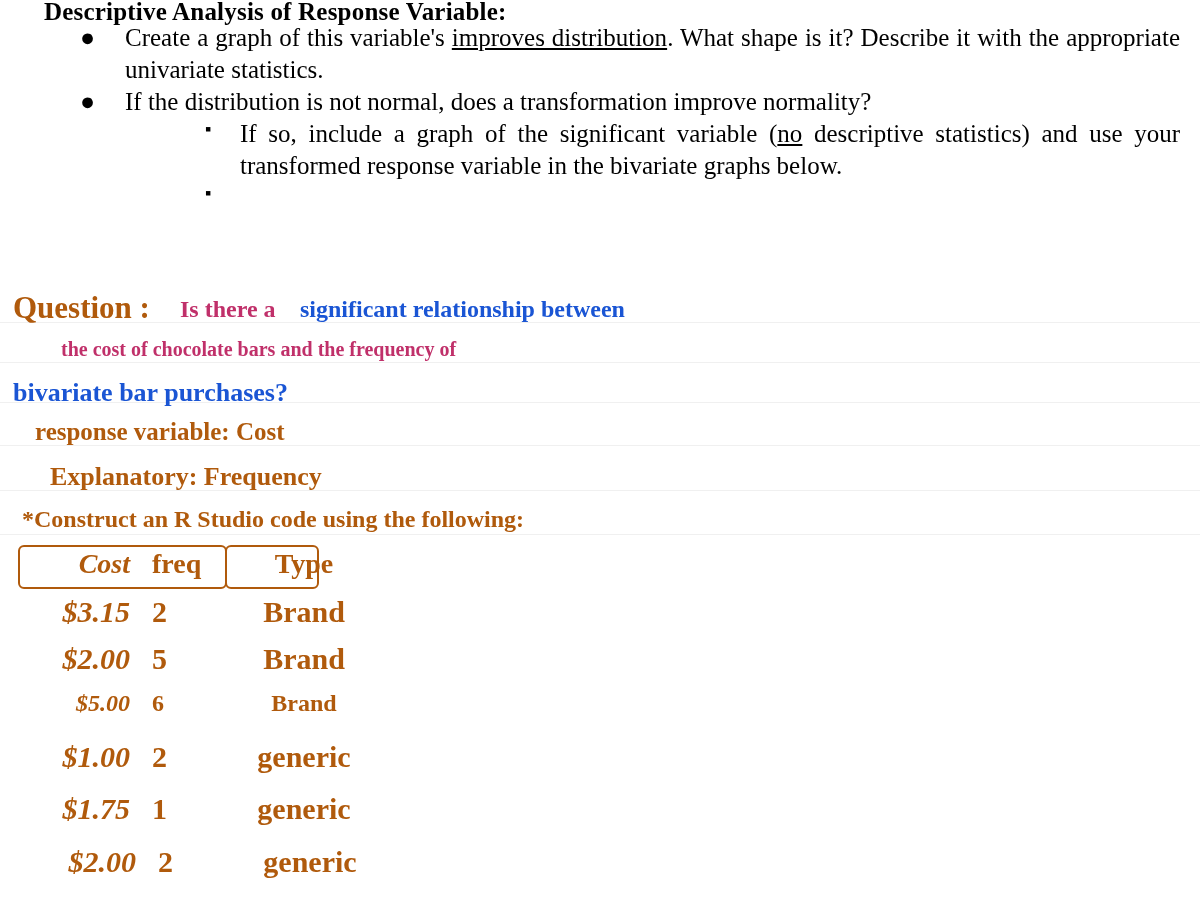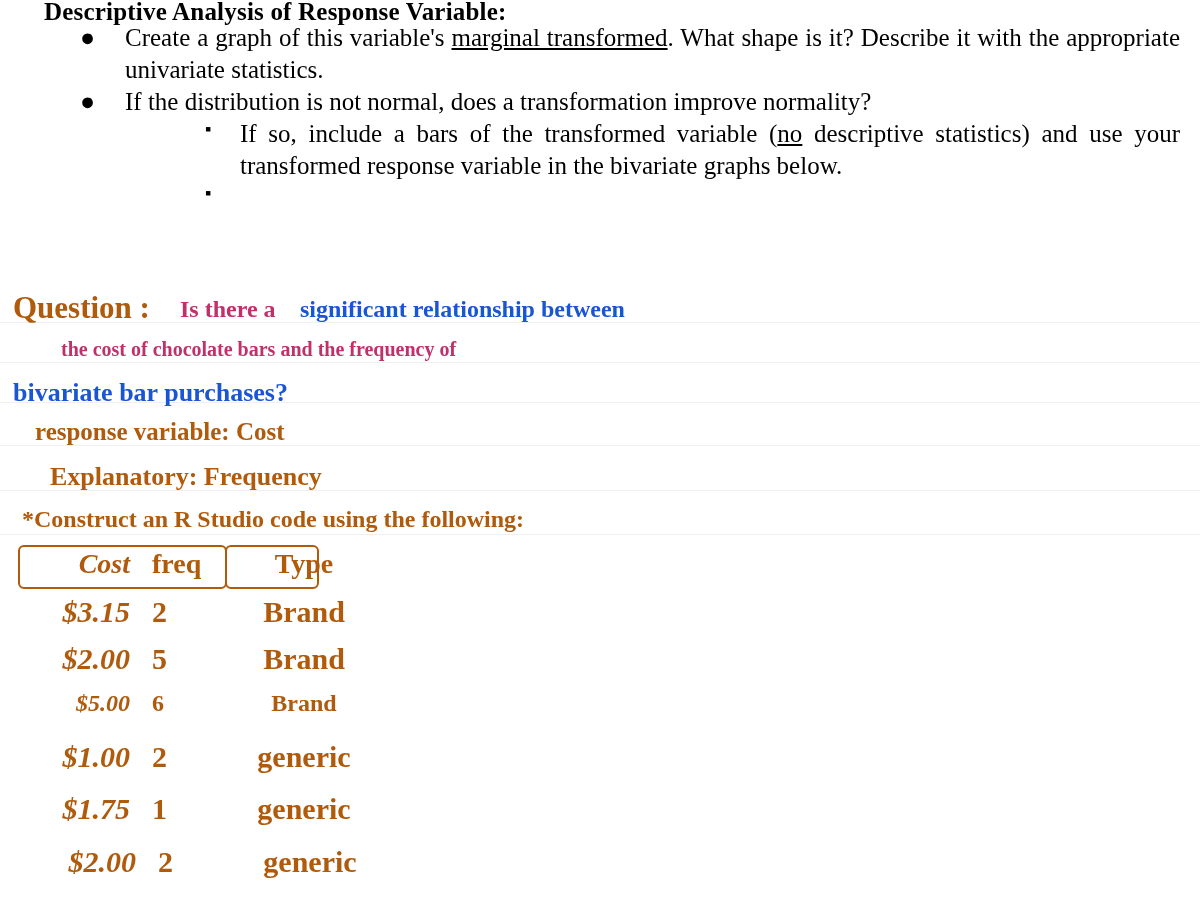--- a/index.html
+++ b/index.html
@@ -95,29 +95,29 @@
     }
   </style>
 </head>
 <body>
 
 <div class="heading">Descriptive Analysis of Response Variable:</div>
 
 <div class="bullet-list">
   <div class="bullet-item">
     <span class="dot">●</span>
-    <span>Create a graph of this variable's </span><span class="underline">marginal transformed</span><span>.  What shape is it? Describe it with the appropriate univariate statistics.</span>
+    <span>Create a graph of this variable's </span><span class="underline">improves distribution</span><span>.  What shape is it? Describe it with the appropriate univariate statistics.</span>
   </div>
   <div class="bullet-item">
     <span class="dot">●</span>
     <span>If the distribution is not normal, does a transformation improve normality?</span>
     <div class="sub-list">
       <div class="sub-item">
         <span class="sq">▪</span>
-        <span>If so, include a bars of the transformed variable (</span><span class="underline">no</span><span> descriptive statistics) and use your transformed response variable in the bivariate graphs below.</span>
+        <span>If so, include a graph of the significant variable (</span><span class="underline">no</span><span> descriptive statistics) and use your transformed response variable in the bivariate graphs below.</span>
       </div>
       <div class="sub-item">
         <span class="sq">▪</span>
       </div>
     </div>
   </div>
 </div>
 
 <div class="rule" style="left:0; top:322px; width:1200px;"></div>
 <div class="rule" style="left:0; top:362px; width:1200px;"></div>

